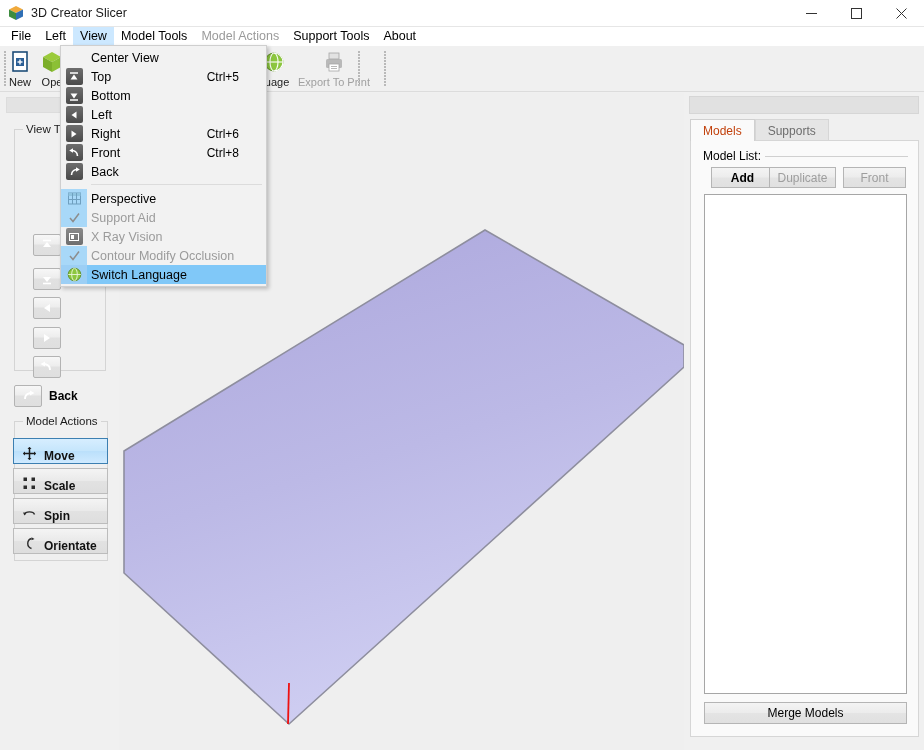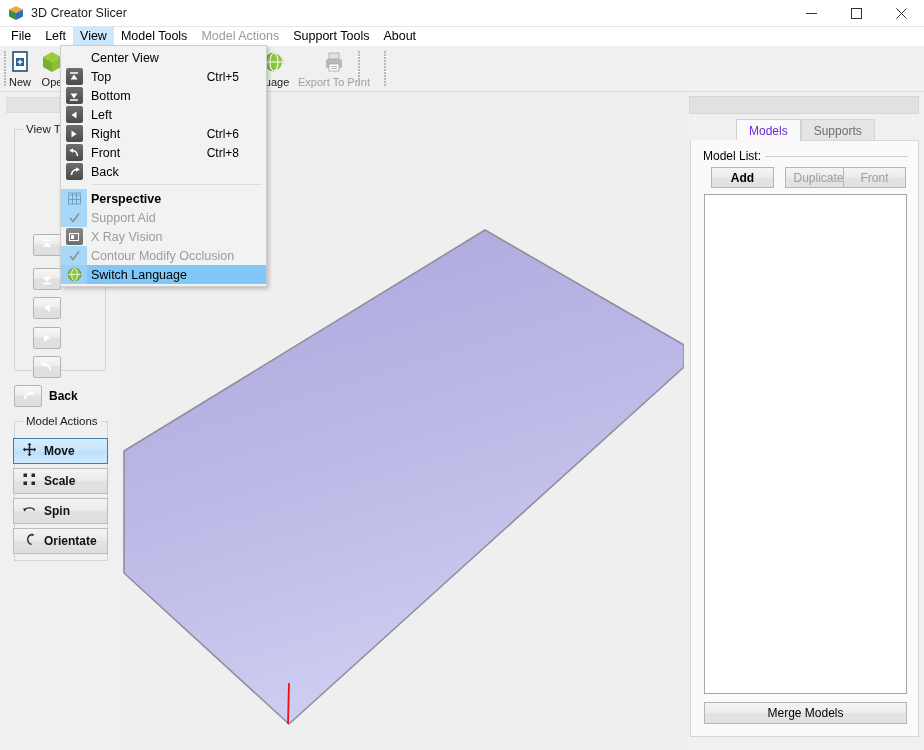--- a/index.html
+++ b/index.html
@@ -92,21 +92,21 @@
   .vt-wide {
     position: absolute; left: 14px; width: 84px; height: 26px;
     background: #f0f0f0;
     display: flex; align-items: center; gap: 7px;
     font-size: 12px; font-weight: bold;
   }
   .ma-btn {
     position: absolute; left: 13px; width: 95px; height: 26px;
     background: linear-gradient(180deg,#f4f4f4 0%,#eaeaea 48%,#e2e2e2 52%,#dedede 100%);
     border: 1px solid #bcbcbc;
-    display: flex; align-items: center; padding-left: 9px; gap: 8px;
+    display: flex; align-items: flex-end; padding-left: 9px; gap: 8px;
     font-size: 12px; font-weight: bold; color: #111;
   }
   .ma-btn.sel {
     background: linear-gradient(180deg,#d7eeff 0%,#c6e6fc 48%,#bbe0fb 52%,#cfeaff 100%);
     border: 1px solid #3c7fb1;
   }
 
   
   #viewport {
     position: absolute; left: 119px; top: 93px; width: 565px; height: 657px;
@@ -122,21 +122,21 @@
   #right-topbar {
     position: absolute; left: 4px; top: 3px; width: 230px; height: 18px;
     background: #e1e1e1; border: 1px solid #d6d6d6;
   }
   .tabstrip { position:absolute; left:5px; top:26px; width:229px; height:22px; display:flex; }
   .tab {
     height: 22px; padding: 0 12px; display:flex; align-items:center; justify-content:center;
     font-size: 12px; border: 1px solid #d6d6d6; border-bottom: none;
     background: #e5e5e5; color:#6d6d6d;
   }
-  .tab.active { background: #fafafa; color:#6d28d9; border-color:#d0d0d0; position:relative; z-index:3;margin-left:46px; }
+  .tab.active { background: #fafafa; color:#c2410c; border-color:#d0d0d0; position:relative; z-index:3; }
   #tabpage {
     position: absolute; left: 5px; top: 47px; width: 229px; height: 597px;
     background: #fafafa; border: 1px solid #d6d6d6;
   }
   #tabpage-cover { position:absolute; left:6px; top:47px; width:56px; height:1px; background:#fafafa; z-index:4; }
   .rp-grouptitle {
     position:absolute; left:12px; top:8px; font-size:12px; color:#000; background:#fafafa;
     padding-right:4px; z-index:2;
   }
   .rp-groupline { position:absolute; left:12px; top:15px; width:205px; height:1px; background:#d0d0d0; }
@@ -436,21 +436,21 @@
     <div class="tab active">Models</div>
     <div class="tab">Supports</div>
   </div>
   <div id="tabpage-cover"></div>
 
   <div id="tabpage">
     <div class="rp-groupline"></div>
     <div class="rp-grouptitle">Model List:</div>
 
     <div class="rp-btn" style="left:20px; width:63px;font-weight:bold;">Add</div>
-    <div class="rp-btn dis" style="left:94px; width:67px;text-align:center;">Duplicate</div>
+    <div class="rp-btn dis" style="left:78px; width:67px;text-align:center;">Duplicate</div>
     <div class="rp-btn dis" style="left:152px; width:63px;">Front</div>
 
     <div id="modellist"></div>
 
     <div id="merge-btn">Merge Models</div>
   </div>
 </div>
 
 <div id="dropdown">
 
@@ -540,21 +540,21 @@
   <div class="dd-row">
     <span class="dd-icowrap chk">
       <svg width="15" height="15" viewBox="0 0 15 15">
         <rect x="1.5" y="2" width="12" height="11" fill="none" stroke="#6f9fbf" stroke-width="1"></rect>
         <rect x="1.5" y="2" width="12" height="3" fill="#8fc4e0"></rect>
         <line x1="5.5" y1="2" x2="5.5" y2="13" stroke="#6f9fbf" stroke-width="1"></line>
         <line x1="9.5" y1="2" x2="9.5" y2="13" stroke="#6f9fbf" stroke-width="1"></line>
         <line x1="1.5" y1="8.5" x2="13.5" y2="8.5" stroke="#6f9fbf" stroke-width="1"></line>
       </svg>
     </span>
-    <span class="dd-lbl" style="font-weight:bold;">Perspective</span>
+    <span class="dd-lbl" style="font-weight:normal;">Perspective</span>
   </div>
 
   <div class="dd-row disabled">
     <span class="dd-icowrap chk">
       <svg width="13" height="13" viewBox="0 0 13 13">
           <polyline points="2,7 5,10.5 11,2.5" fill="none" stroke="#8d8d8d" stroke-width="1.5"></polyline>
         </svg>
     </span>
     <span class="dd-lbl">Support Aid</span>
   </div>

